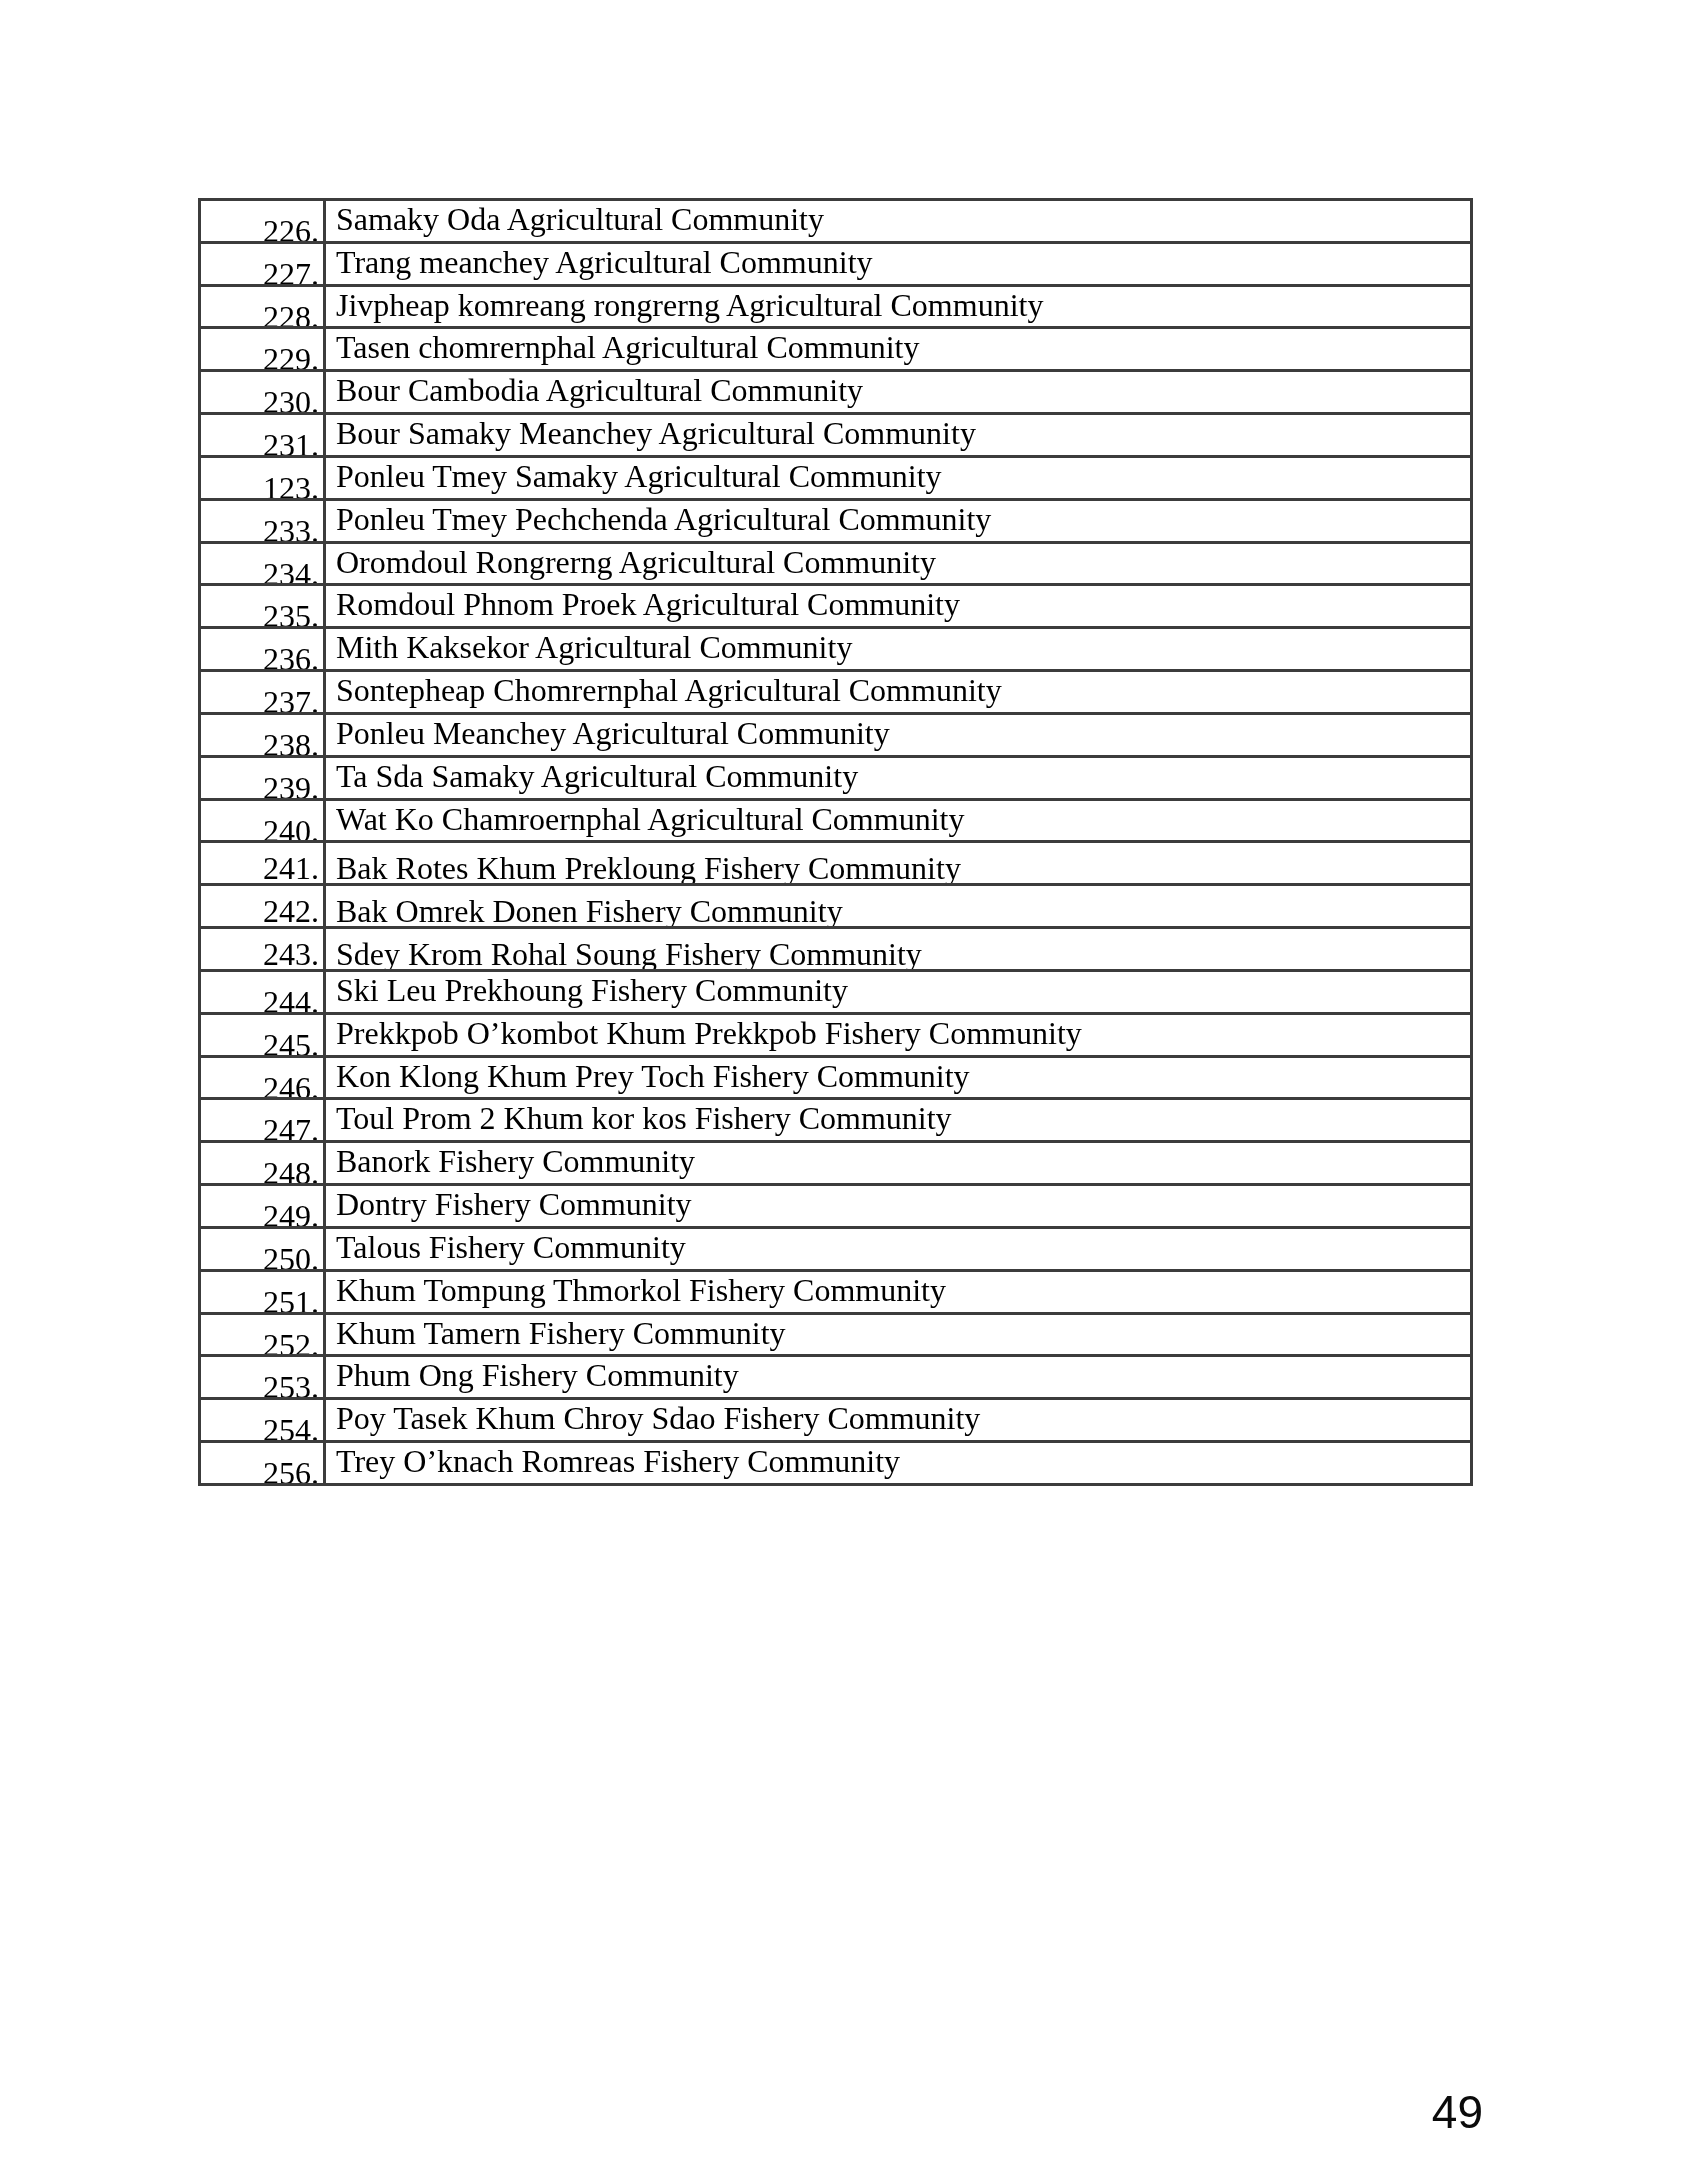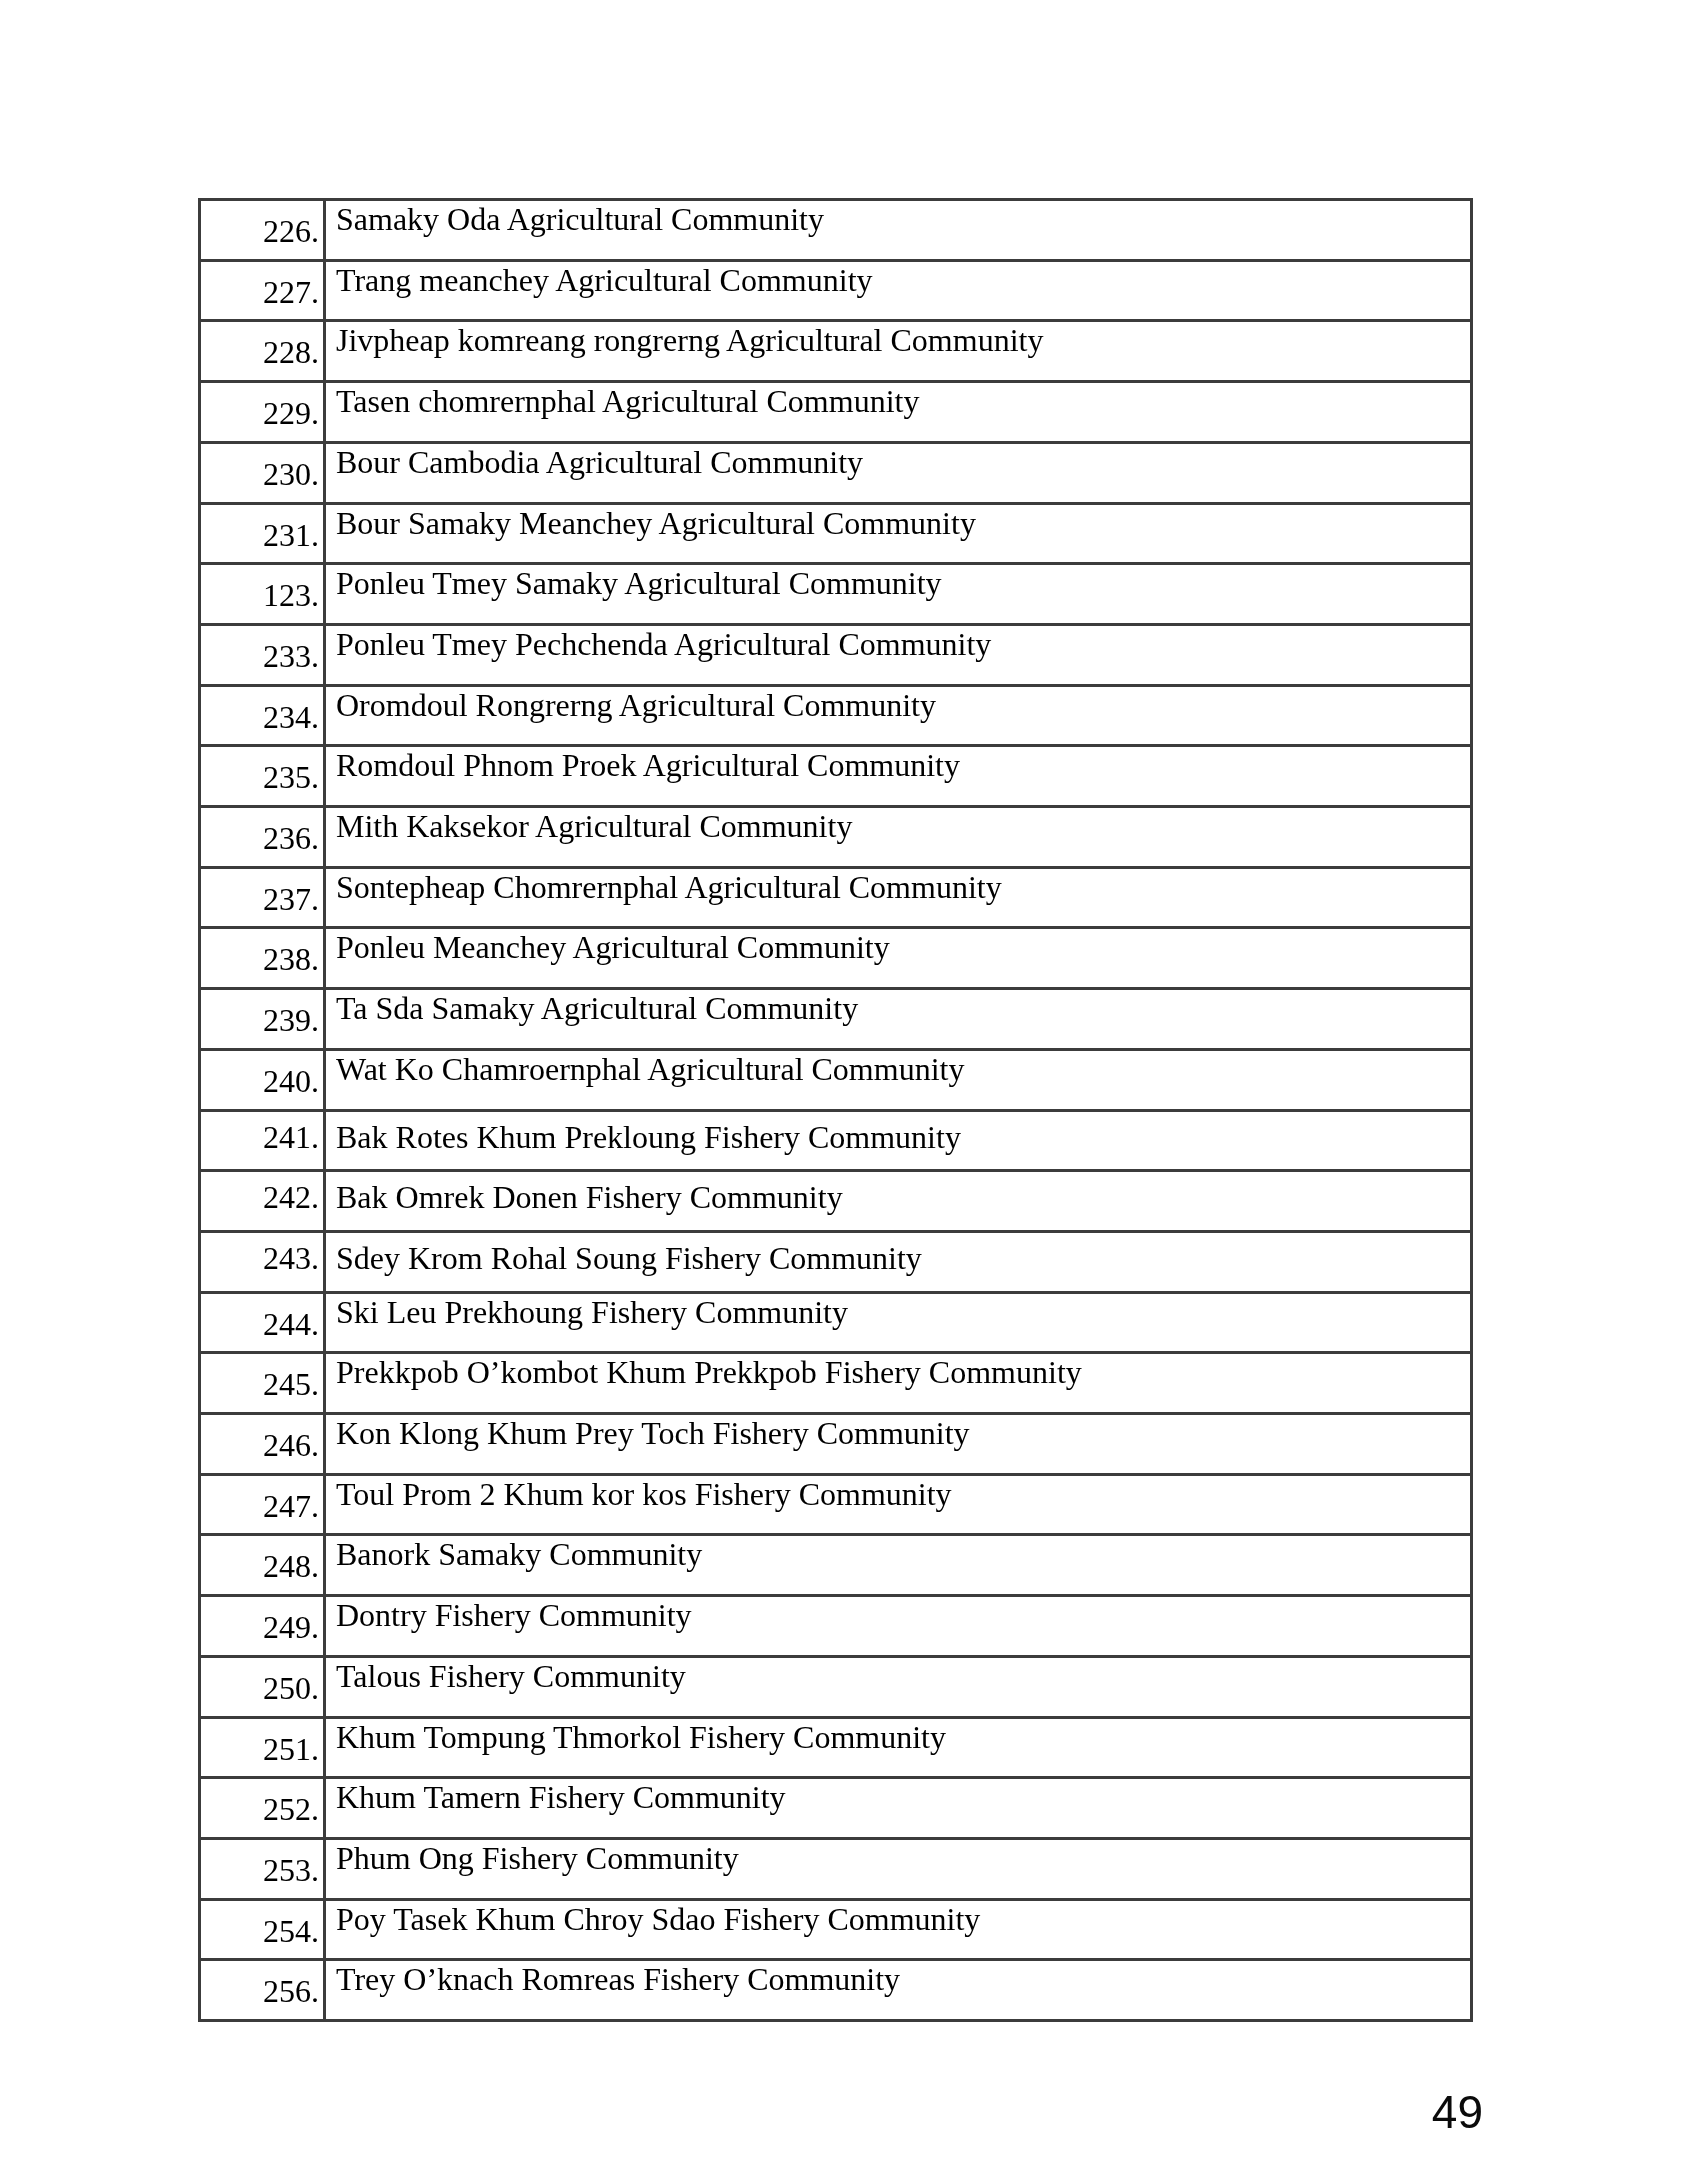--- a/index.html
+++ b/index.html
@@ -14,21 +14,21 @@
     background: #ffffff;
     overflow: hidden;
     font-family: "Liberation Serif", "DejaVu Serif", serif;
     color: #000000;
   }
   .table {
     position: absolute;
     left: 198px;
     top: 198px;
     width: 1275px;
-    height: 1824px;
+    height: 1288px;
     box-sizing: border-box;
     border: 3px solid #3c3c3c;
     display: flex;
     flex-direction: column;
   }
   .row {
     flex: 1 1 0;
     display: flex;
     box-sizing: border-box;
     border-bottom: 3px solid #3c3c3c;
@@ -179,21 +179,21 @@
     <div class="cell name">Kon Klong Khum Prey Toch Fishery Community</div>
   </div>
 
   <div class="row">
     <div class="cell num">247.</div>
     <div class="cell name">Toul Prom 2 Khum kor kos Fishery Community</div>
   </div>
 
   <div class="row">
     <div class="cell num">248.</div>
-    <div class="cell name">Banork Samaky Community</div>
+    <div class="cell name">Banork Fishery Community</div>
   </div>
 
   <div class="row">
     <div class="cell num">249.</div>
     <div class="cell name">Dontry Fishery Community</div>
   </div>
 
   <div class="row">
     <div class="cell num">250.</div>
     <div class="cell name">Talous Fishery Community</div>

